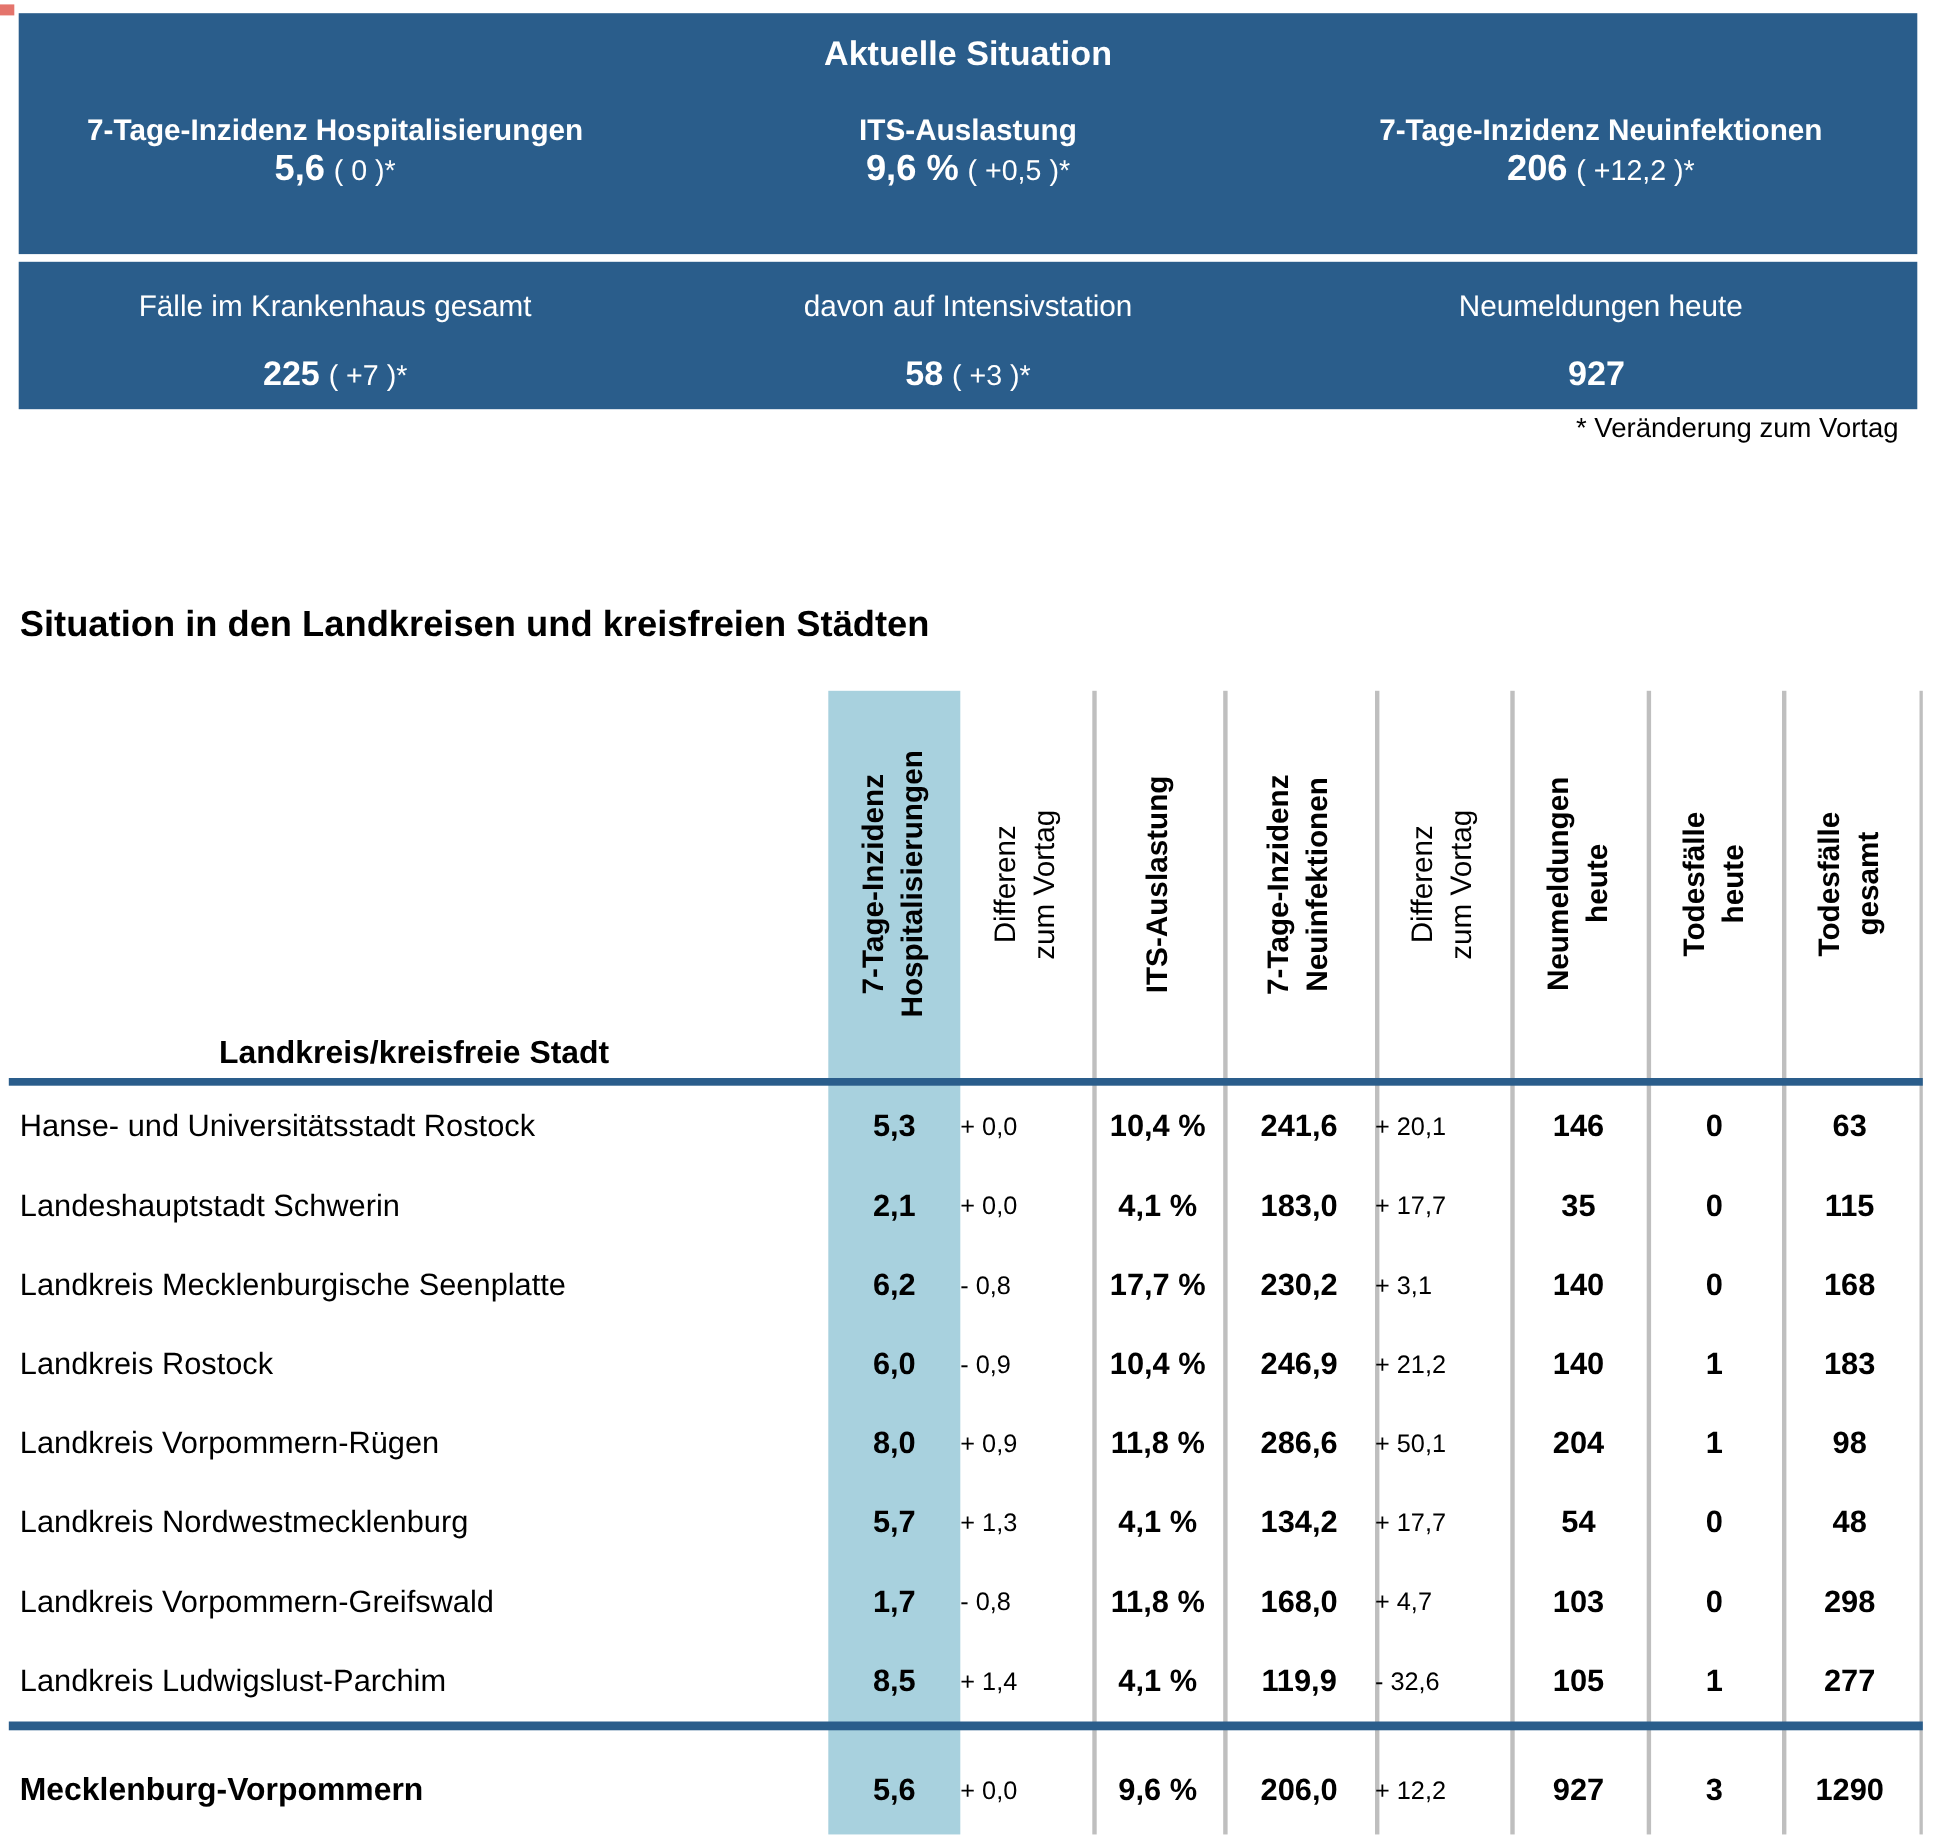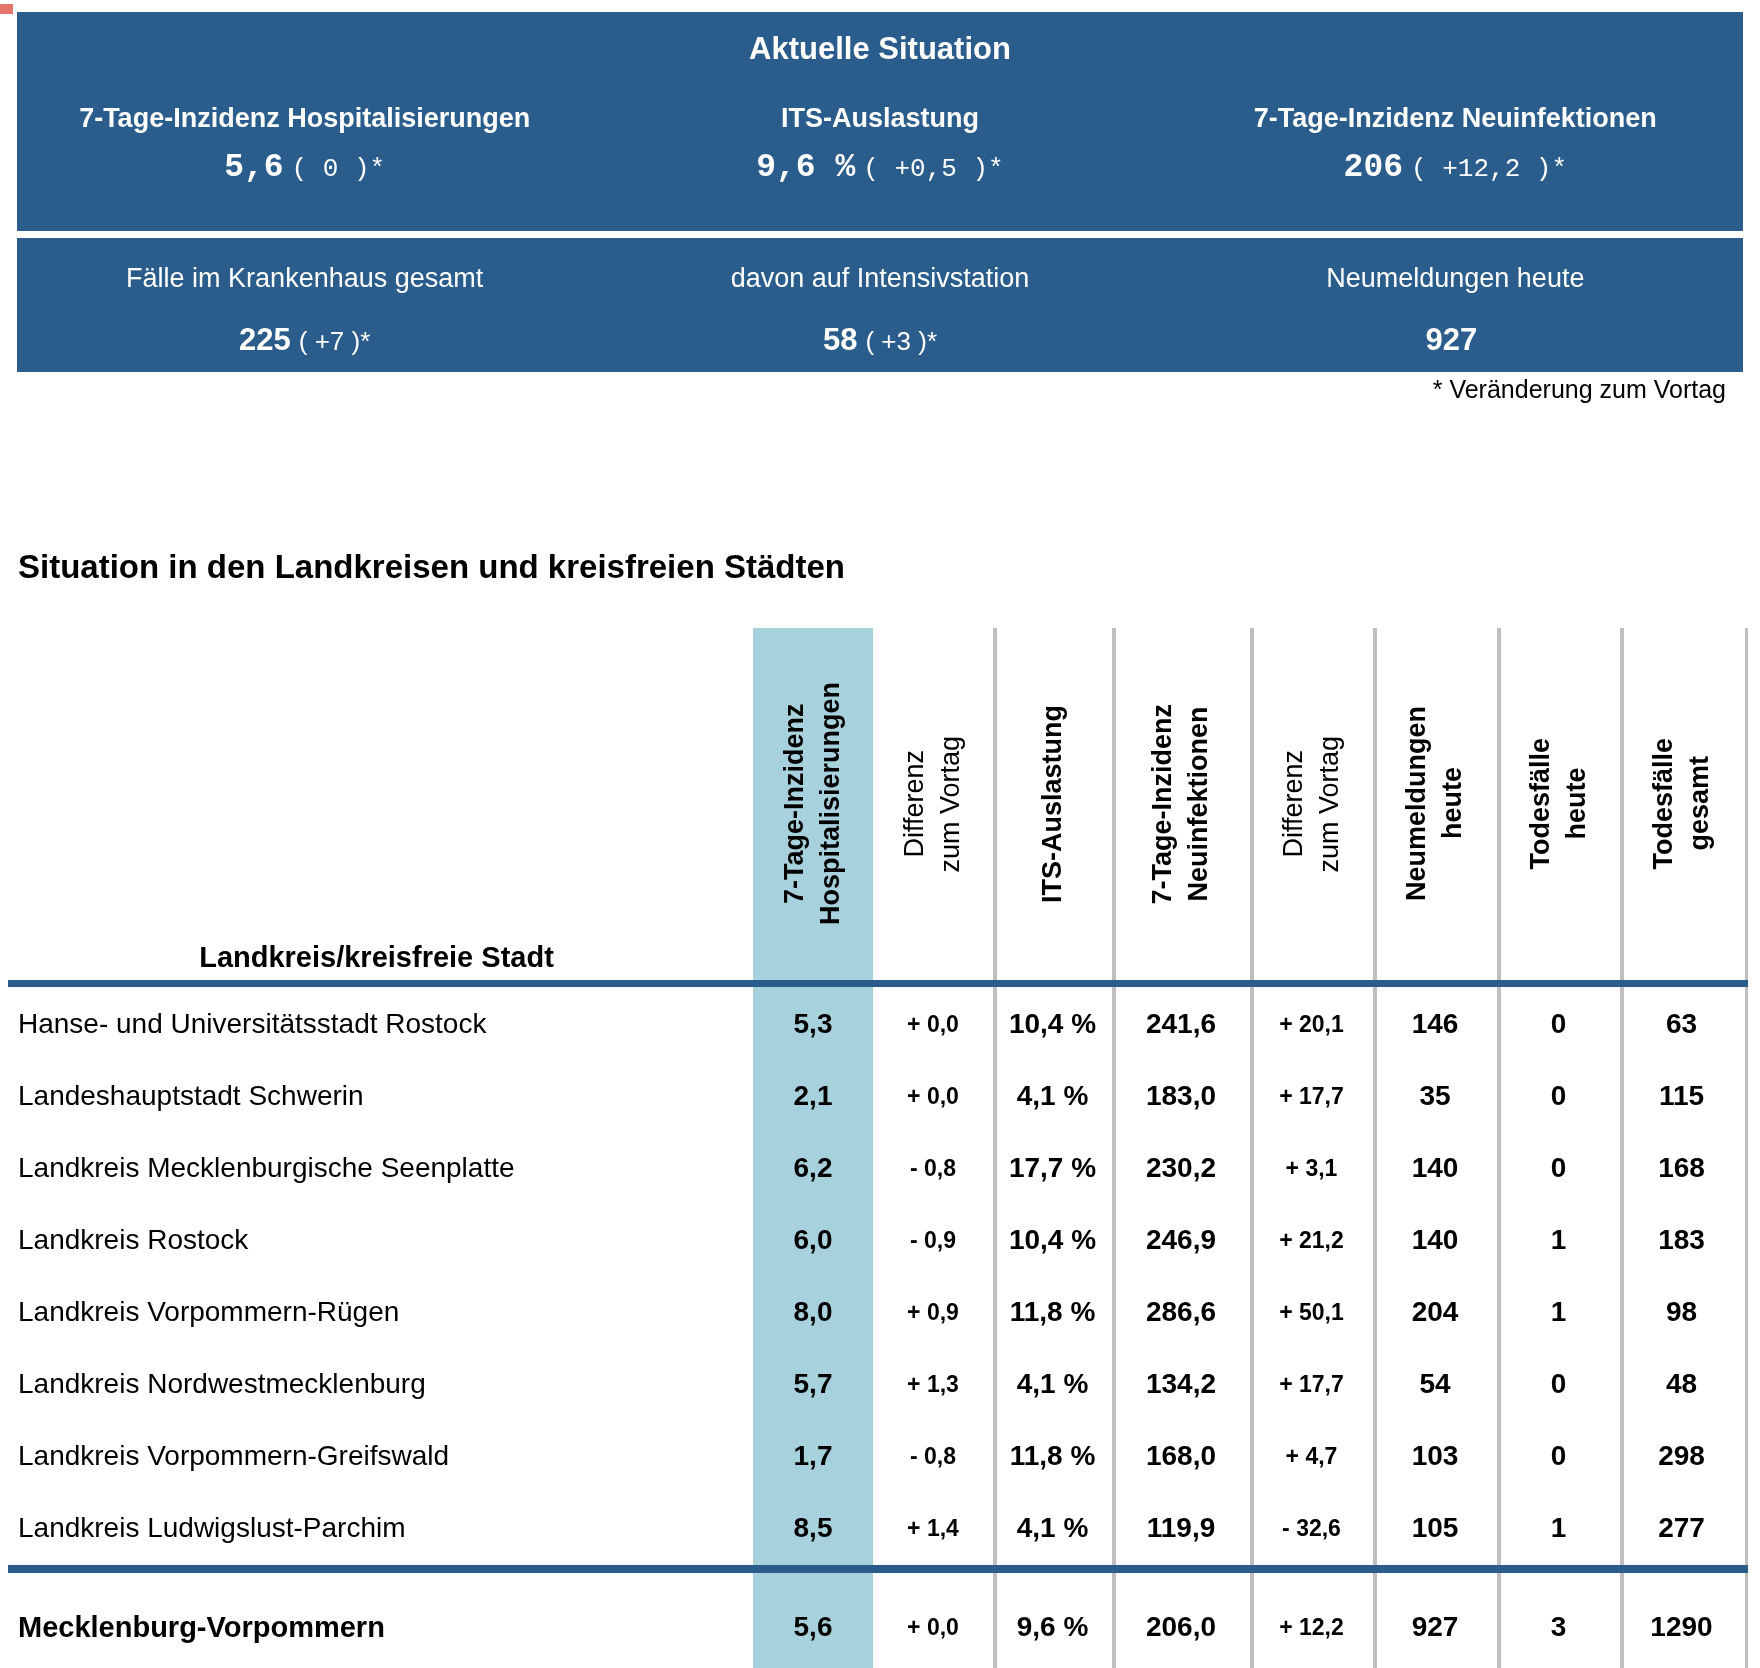--- a/index.html
+++ b/index.html
@@ -12,21 +12,21 @@
   
   .hero{position:absolute;left:17px;top:12px;width:1726px;}
   .hero-top{background:#2A5D8B;height:219px;}
   .hero-bottom{background:#2A5D8B;height:134px;margin-top:7px;}
   .hero-title{padding-top:20px;text-align:center;font-size:31px;line-height:34px;
               font-weight:bold;color:#fff;}
   .hero-cols{display:flex;}
   .hero-col{flex:1;text-align:center;color:#fff;}
   .hero-top .hero-cols{margin-top:34px;}
   .hero-top .stat-label{font-size:27px;line-height:36px;font-weight:bold;}
-  .hero-top .stat-value{margin-top:10px;font-size:27px;line-height:44px;font-family:Liberation Mono, monospace;}
+  .hero-top .stat-value{font-size:27px;line-height:33px;}
   .hero-bottom .hero-cols{padding-top:22px;}
   .hero-bottom .stat-label{font-size:27px;line-height:36px;font-weight:normal;}
   .hero-bottom .stat-value{margin-top:24px;font-size:27px;line-height:40px;}
   .big{font-size:33px;font-weight:bold;}
   .hero-bottom .big{font-size:31px;font-weight:bold;}
   .delta{font-size:26px;font-weight:normal;margin-left:8px;}
 
   .footnote{position:absolute;right:34px;top:375px;font-size:25px;color:#000;}
 
   .section-heading{position:absolute;left:18px;top:548px;font-size:33px;font-weight:bold;}
@@ -54,21 +54,21 @@
   .rule2{top:937px;height:8px;}
 
   .trow{position:absolute;left:0;width:1743px;height:72px;display:grid;align-items:center;
         grid-template-columns:753px 120px 120px 119px 138px 123px 124px 123px 123px;}
   .r0{top:360px;} .r1{top:432px;} .r2{top:504px;} .r3{top:576px;}
   .r4{top:648px;} .r5{top:720px;} .r6{top:792px;} .r7{top:864px;}
   .trow-total{top:958px;height:82px;}
   .cell-name{padding-left:18px;font-size:28px;}
   .trow-total .cell-name{font-size:29px;font-weight:bold;}
   .cell-num{text-align:center;font-size:28px;font-weight:bold;}
-  .cell-diff{text-align:center;font-size:23px;font-weight:bold;}
+  .cell-diff{text-align:left;font-size:23px;font-weight:normal;}
 </style>
 </head>
 <body>
 
 <div class="page">
 
   <div class="corner-mark"></div>
 
   <div class="hero">
     <div class="hero-top">

